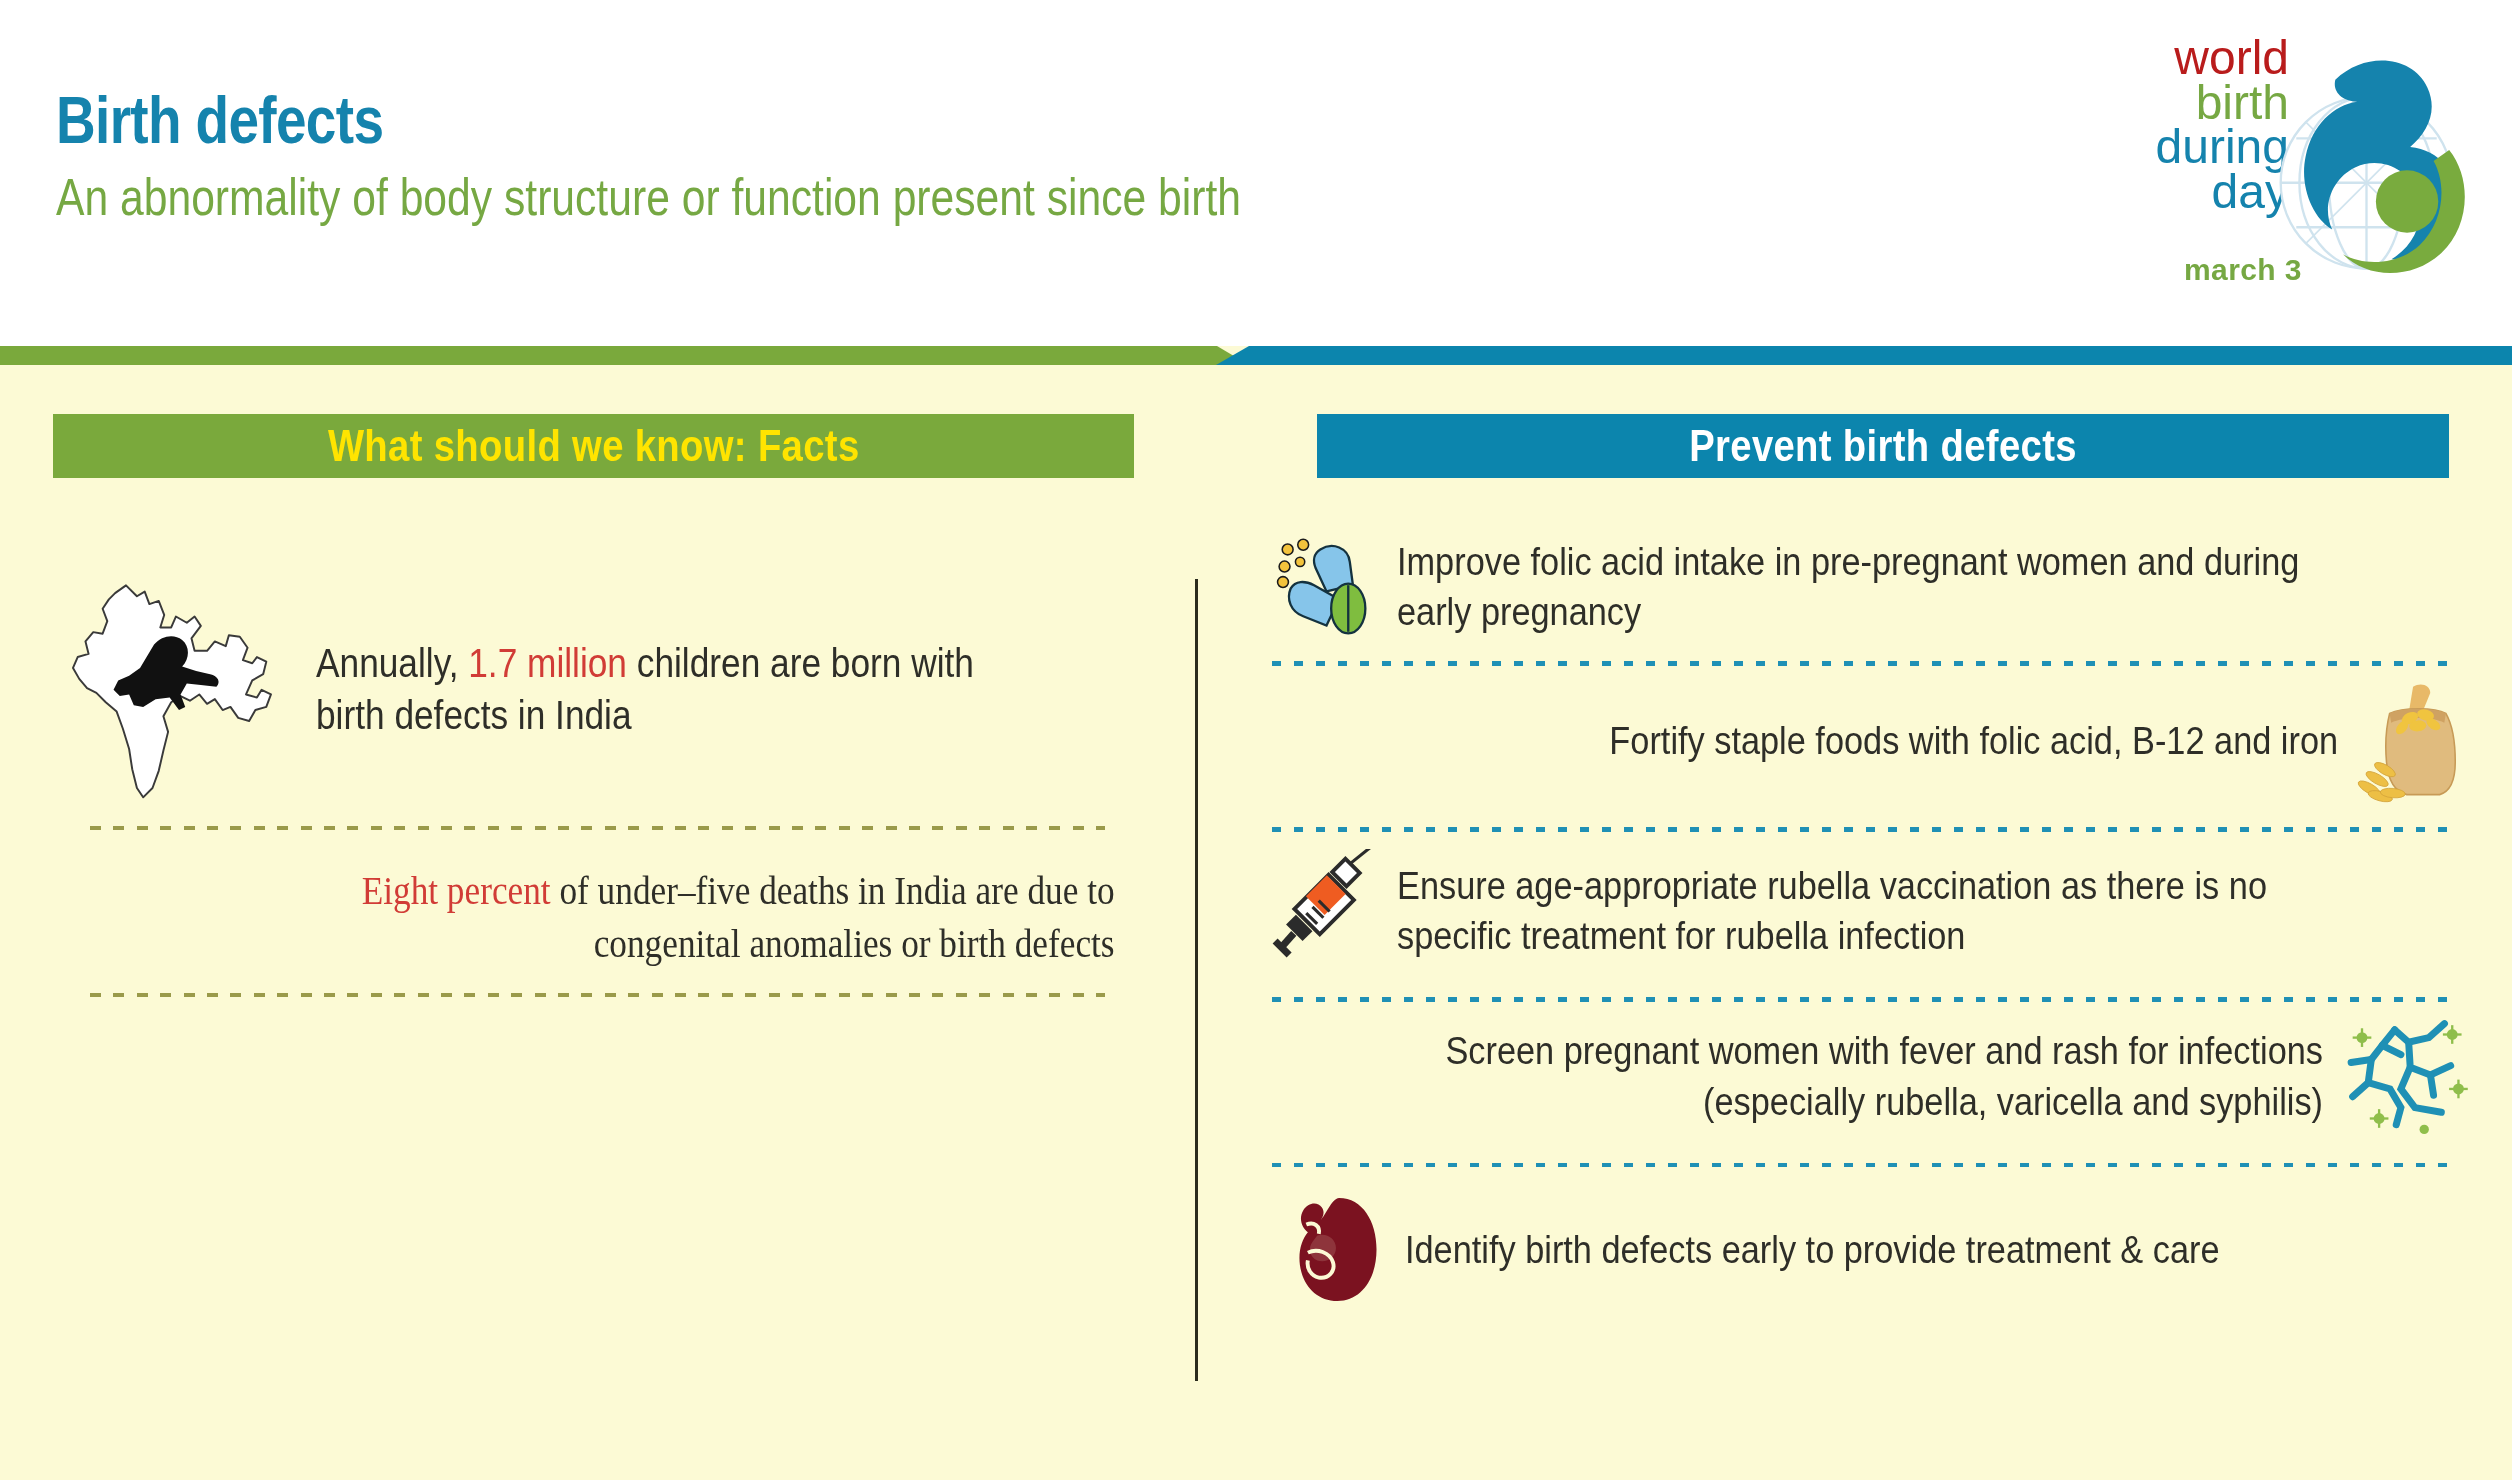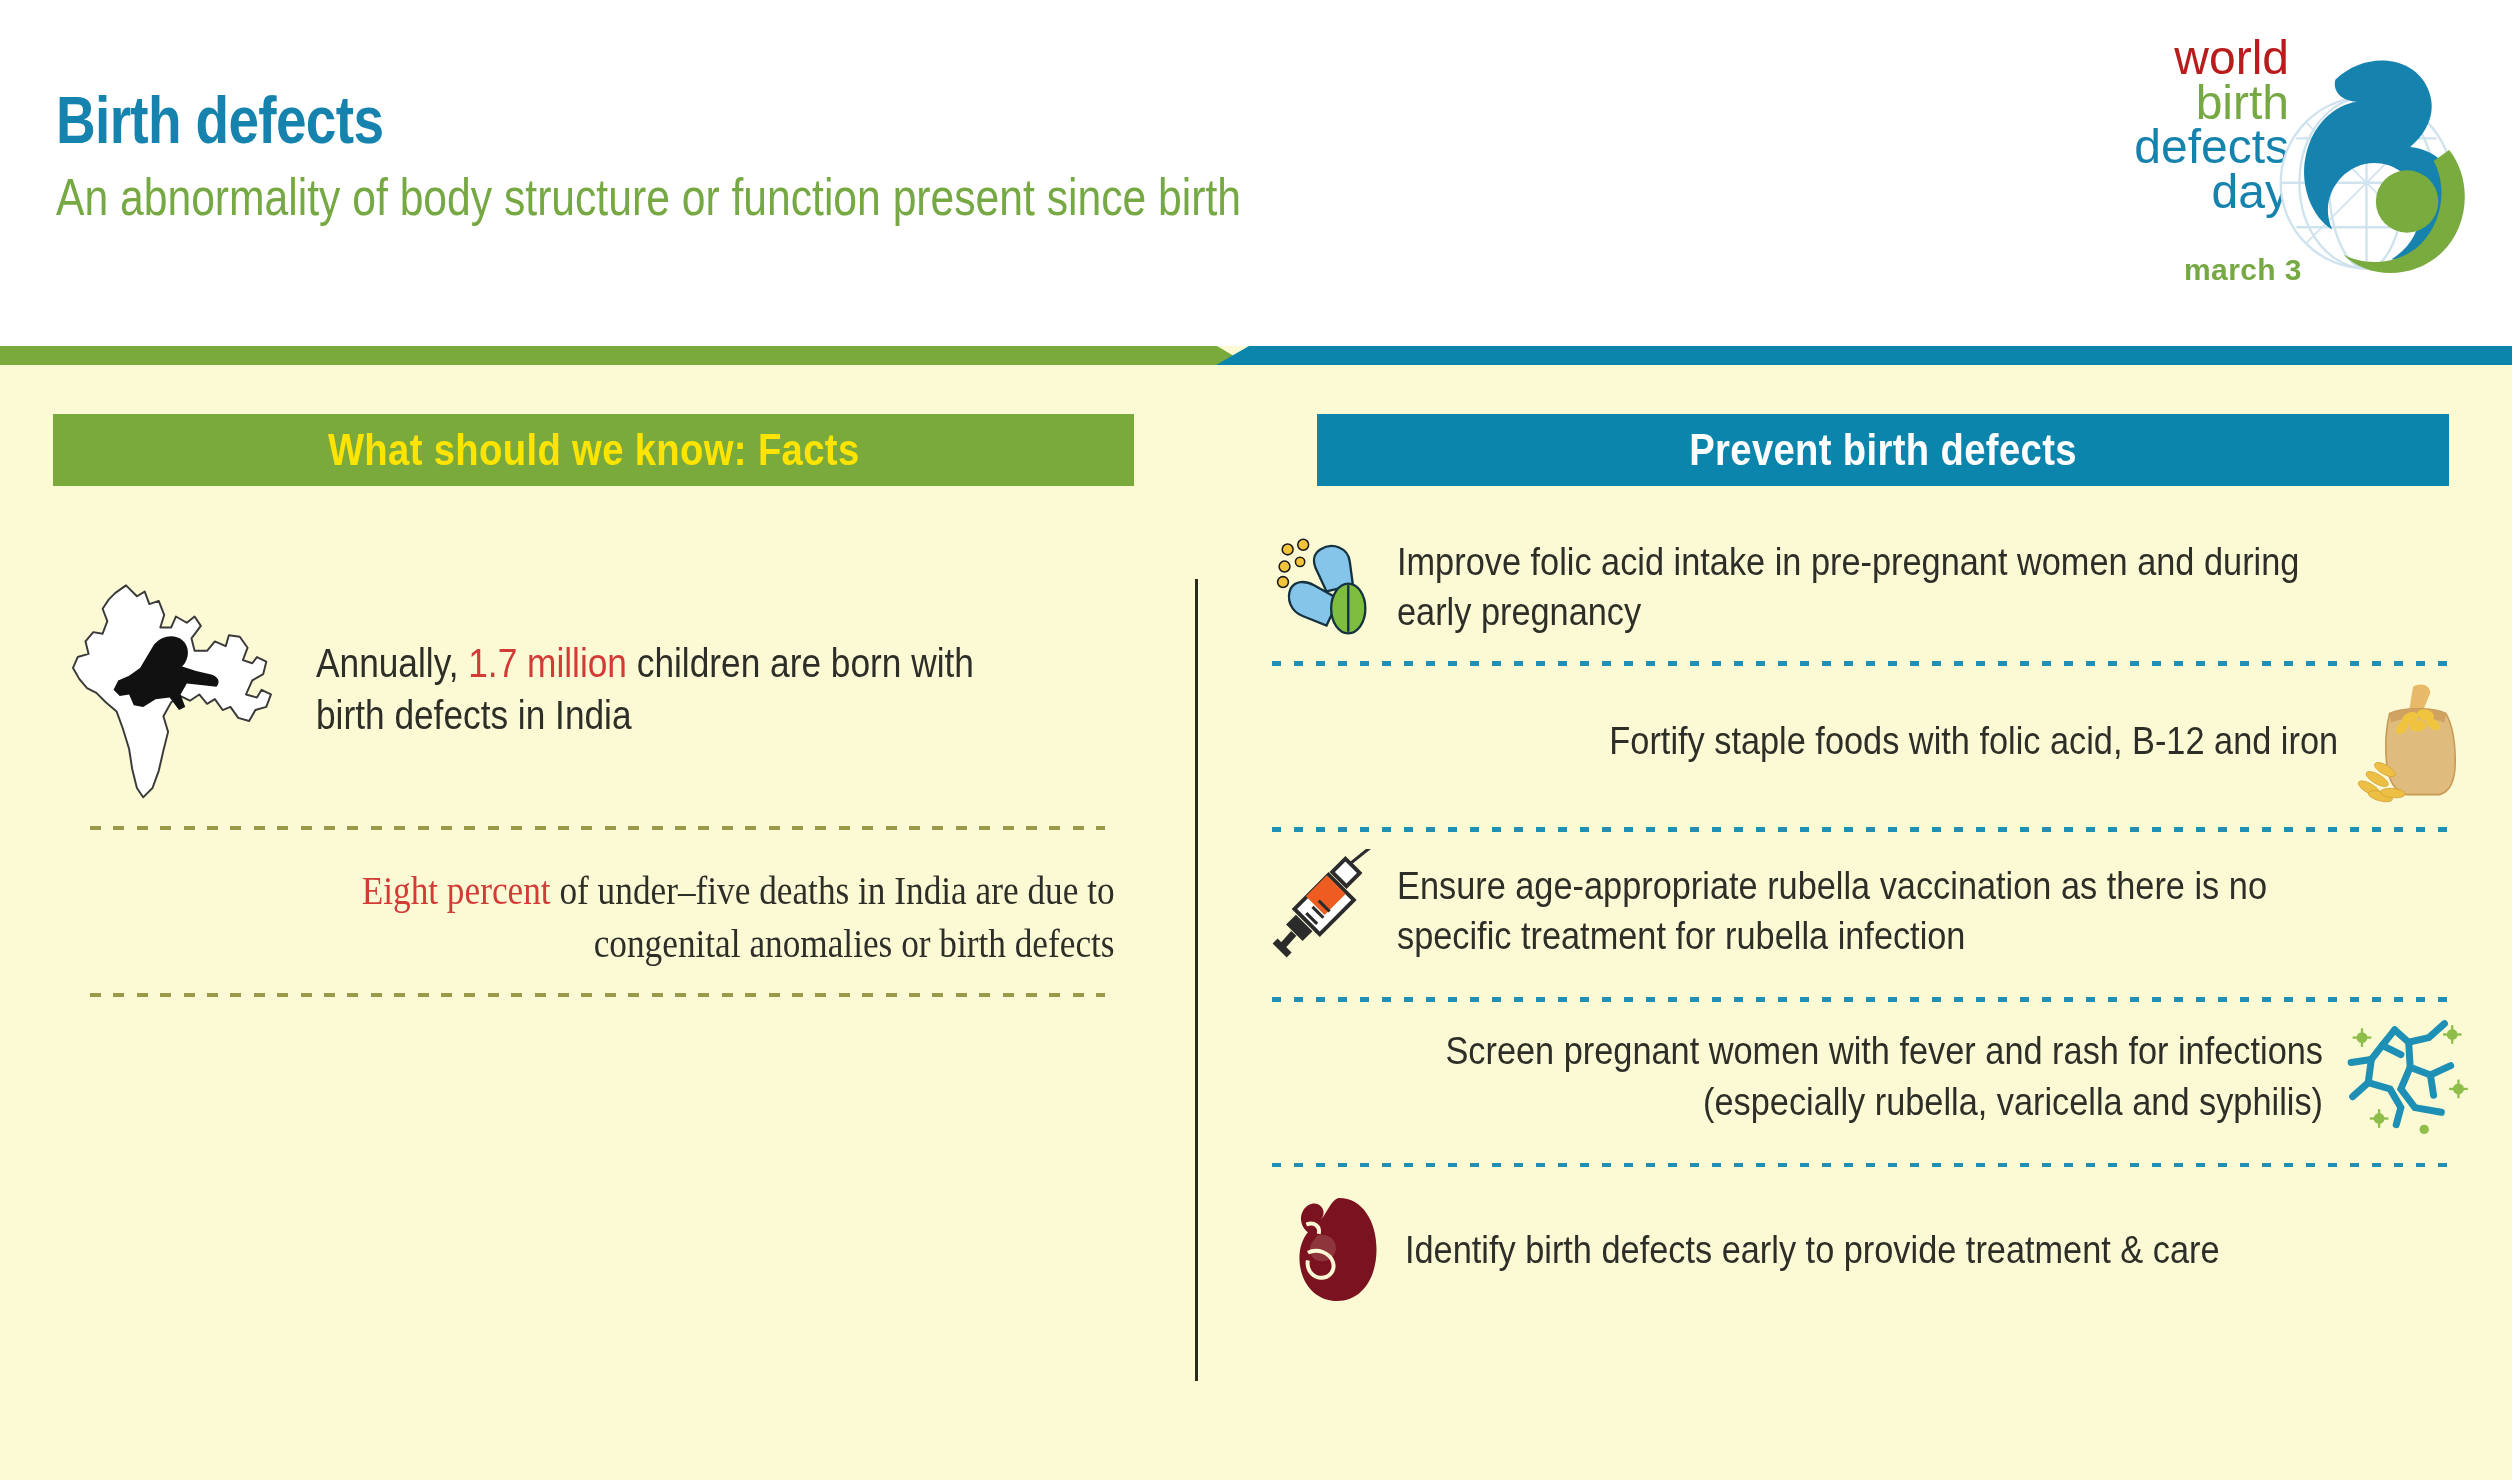--- a/index.html
+++ b/index.html
@@ -108,21 +108,21 @@
   #bar .blue {
     position: absolute; left: 1216px; top: 0;
     width: 1296px; height: 19px;
     background: #0c85ad;
     clip-path: polygon(33px 0, 1296px 0, 1296px 19px, 0 19px);
   }
 
   
   .col-header {
     position: absolute;
-    height: 72px;
+    height: 64px;
     display: flex;
     align-items: center;
     justify-content: center;
   }
   #header-facts {
     left: 53px; top: 414px; width: 1081px;
     background: #7aa93c;
   }
   #header-prevent {
     left: 1317px; top: 414px; width: 1132px;
@@ -240,21 +240,21 @@
 
     <div id="title-block">
       <div id="main-title">Birth defects</div>
       <div id="sub-title">An abnormality of body structure or function present since birth</div>
     </div>
 
     <div id="logo">
       <div id="logo-text">
         <span class="lw">world</span>
         <span class="lb">birth</span>
-        <span class="ld">defects</span>
+        <span class="ld">during</span>
         <span class="lday">day</span>
       </div>
       <div id="logo-march">march 3</div>
       <svg id="logo-mark" viewBox="0 0 330 350">
 
         <circle cx="190" cy="192" r="110" fill="#ffffff" stroke="#cfe3ee" stroke-width="3"></circle>
         <ellipse cx="190" cy="192" rx="48" ry="110" fill="none" stroke="#cfe3ee" stroke-width="3"></ellipse>
         <ellipse cx="190" cy="192" rx="86" ry="110" fill="none" stroke="#cfe3ee" stroke-width="3"></ellipse>
         <line x1="80" y1="192" x2="300" y2="192" stroke="#cfe3ee" stroke-width="3"></line>
         <path d="M100 135 H280" stroke="#cfe3ee" stroke-width="3" fill="none"></path>

